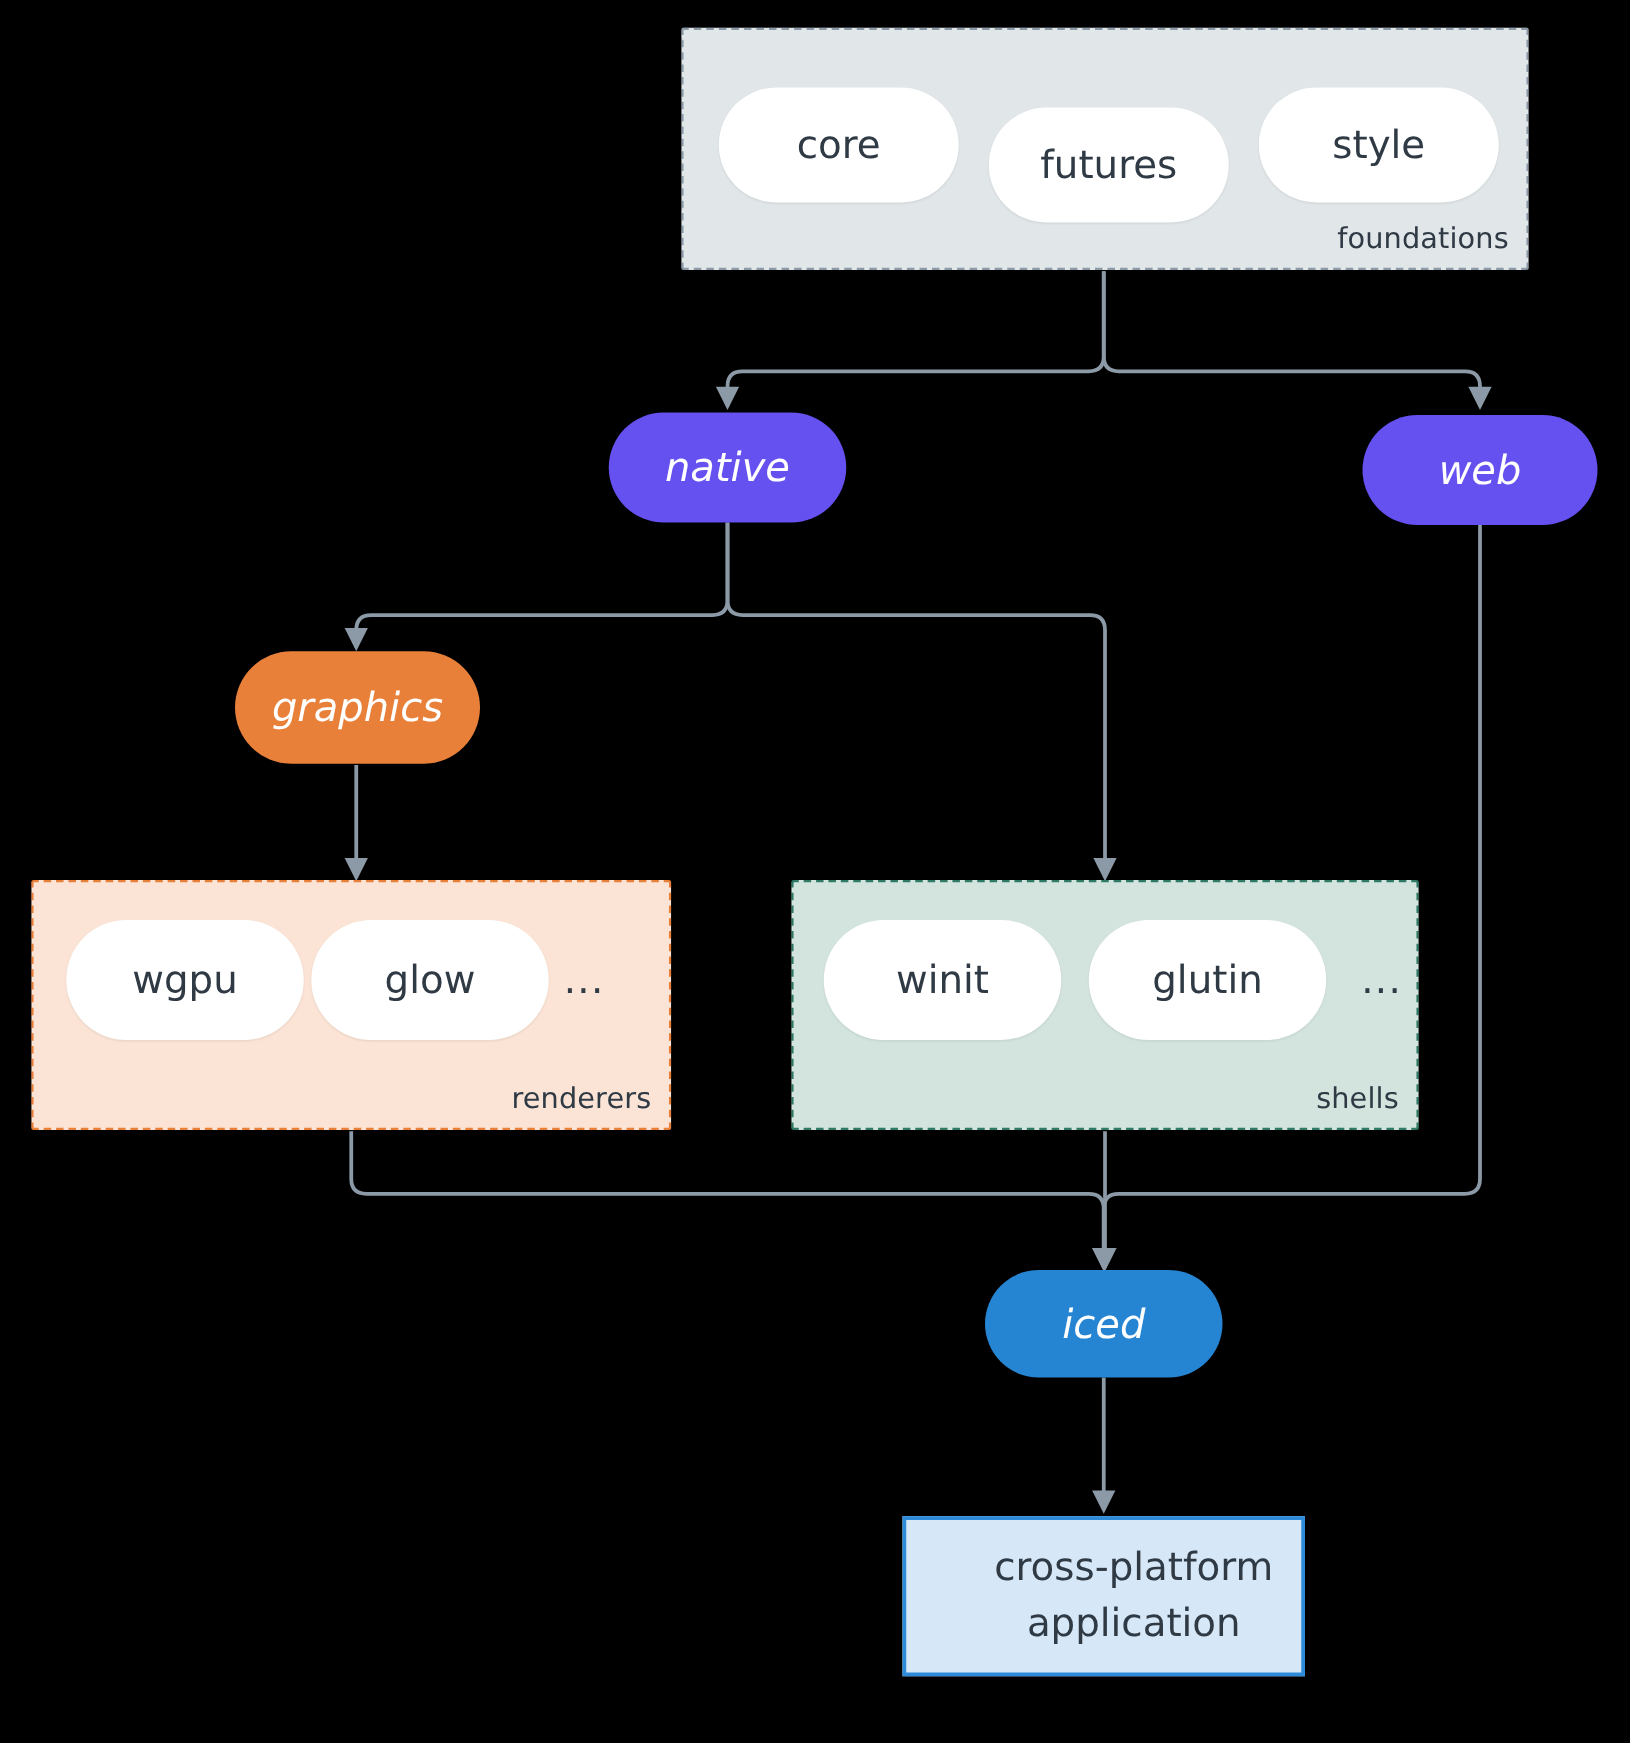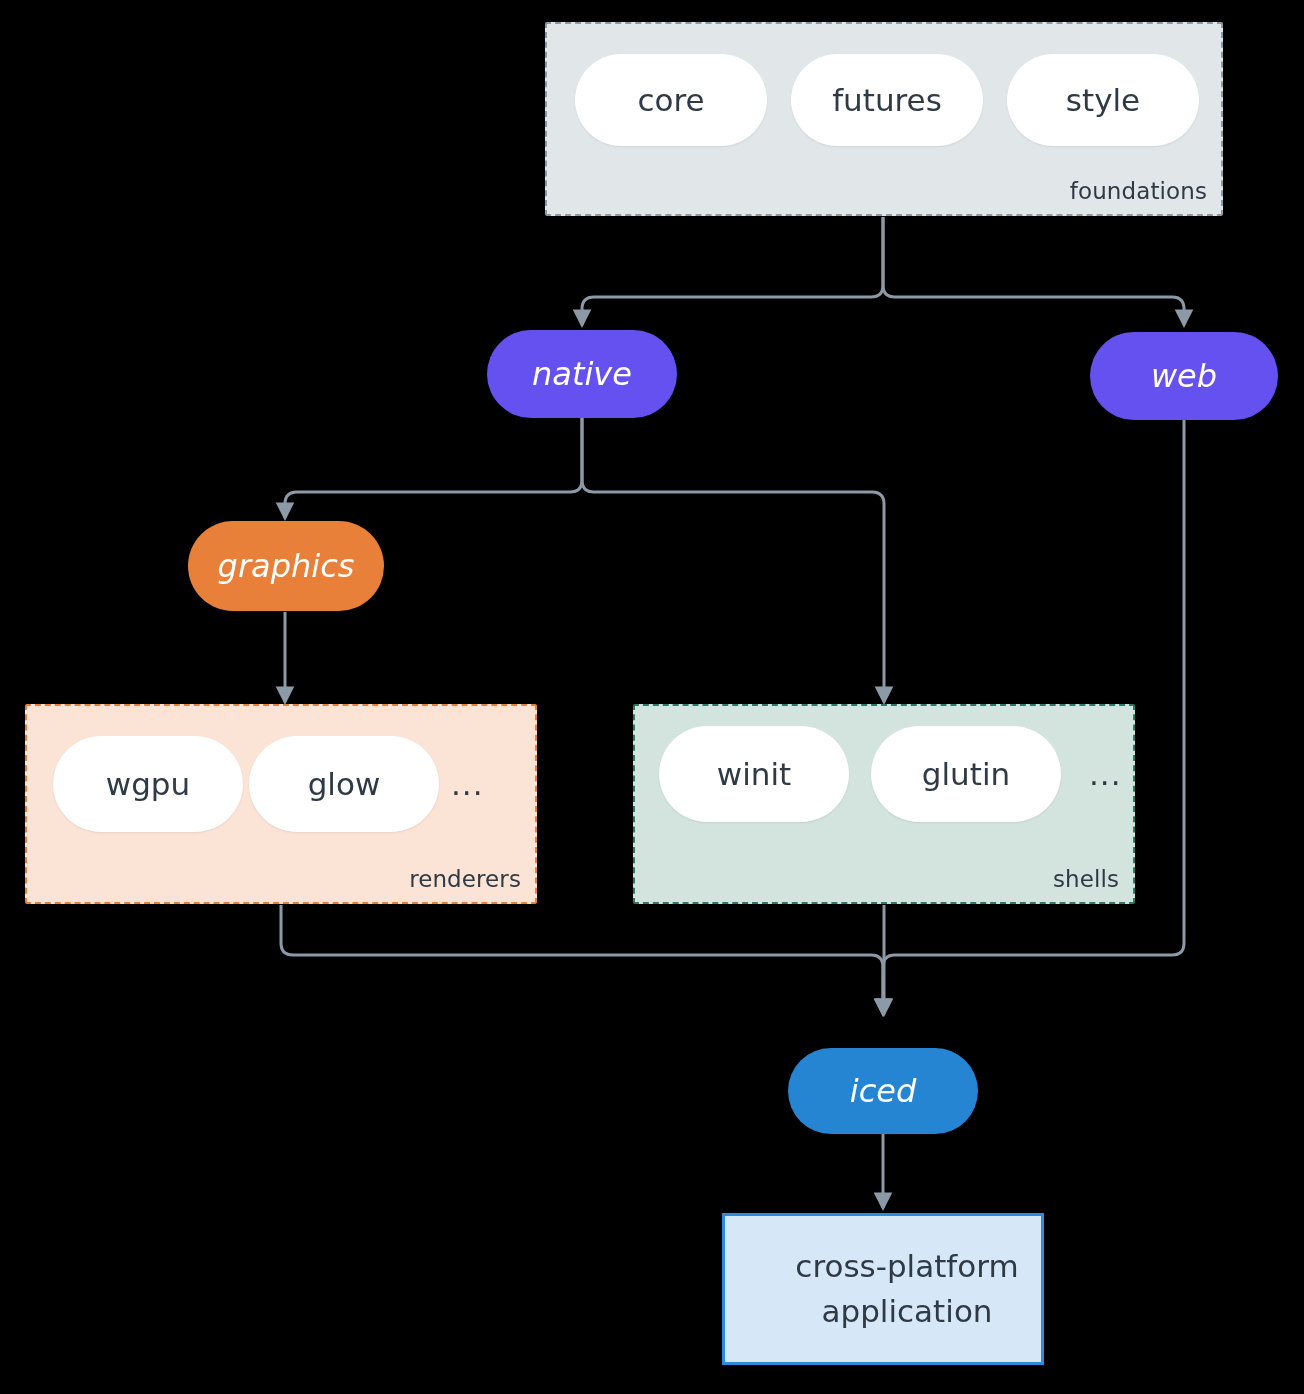--- a/index.html
+++ b/index.html
@@ -123,21 +123,21 @@
       <path d="M883,1102 L883,1208"></path>
     </g>
   </svg>
 
   <div class="group" style="left:545px; top:22px; width:678px; height:194px;
               background:#e1e6e9; border:2px dashed #8b9aa6; border-radius:2px;padding-left:12px;">
     <div class="group-items" style="left:28px; top:30px; gap:24px;">
       <div class="pill" style="width:192px; height:92px;">
         <span>core</span>
       </div>
-      <div class="pill" style="width:192px; height:92px;">
+      <div class="pill" style="width:192px; height:92px;margin-top:32px;">
         <span>futures</span>
       </div>
       <div class="pill" style="width:192px; height:92px;">
         <span>style</span>
       </div>
     </div>
     <div class="group-label">foundations</div>
   </div>
 
   <div class="node" style="left:487px; top:330px; width:190px; height:88px; background:#6550f0;">
@@ -161,35 +161,35 @@
       <div class="pill" style="width:190px; height:96px;">
         <span>glow</span>
       </div>
       <span class="ellipsis">...</span>
     </div>
     <div class="group-label">renderers</div>
   </div>
 
   <div class="group" style="left:633px; top:704px; width:502px; height:200px;
               background:#d3e4de; border:2px dashed #2f7a66; border-radius:2px;">
-    <div class="group-items" style="left:24px; top:20px; gap:22px;">
+    <div class="group-items" style="left:24px; top:30px; gap:22px;">
       <div class="pill" style="width:190px; height:96px;">
         <span>winit</span>
       </div>
       <div class="pill" style="width:190px; height:96px;align-items:center;">
         <span>glutin</span>
       </div>
       <span class="ellipsis">...</span>
     </div>
     <div class="group-label">shells</div>
   </div>
 
-  <div class="node" style="left:788px; top:1016px; width:190px; height:86px; background:#2585d3;margin-top:32px;">
+  <div class="node" style="left:788px; top:1016px; width:190px; height:86px; background:#2585d3;">
     <span>iced</span>
   </div>
 
-  <div class="rect-node" style="left:722px; top:1213px; width:322px; height:152px;
+  <div class="rect-node" style="left:722px; top:1213px; width:322px; height:128px;
               background:#d6e8f8; border:3px solid #2e8bda;padding-left:48px;">
     <span>cross-platform</span>
     <span>application</span>
   </div>
 
 </div>
 
 </body></html>

